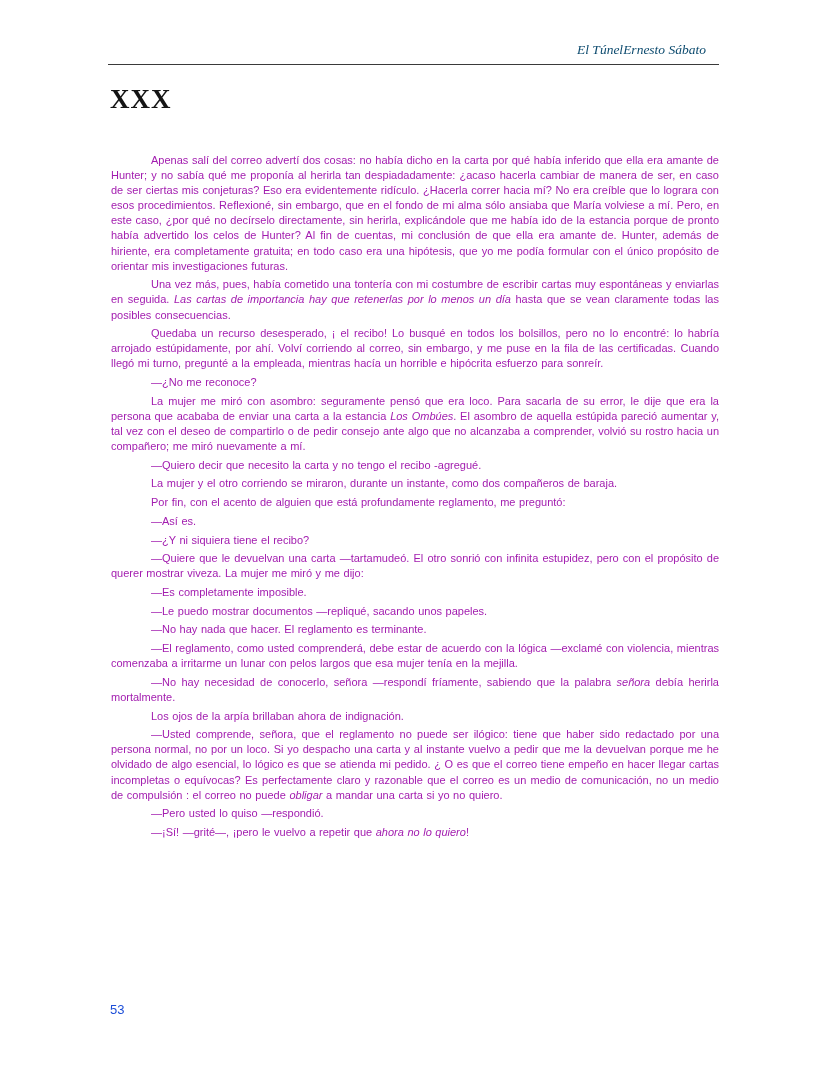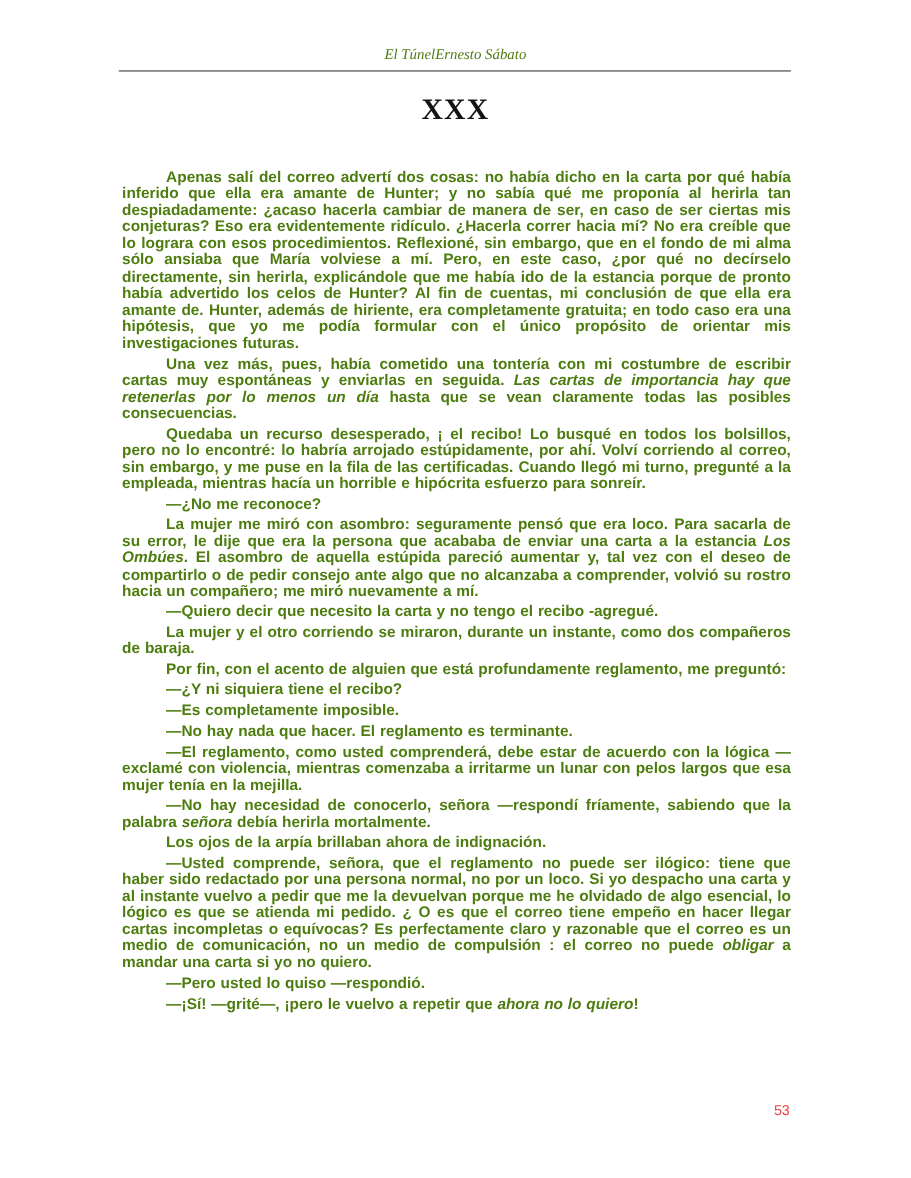--- a/index.html
+++ b/index.html
@@ -11,77 +11,75 @@
     background: #ffffff;
     color: #1e1e1e;
     overflow: hidden;
   }
   .header {
     position: absolute;
     top: 42px;
     left: 110px;
     width: 608px;
     display: flex;
-    justify-content: center;
+    justify-content: flex-end;
     align-items: baseline;
     padding: 0 12px;
     box-sizing: border-box;
     font-family: "Liberation Serif", serif;
     font-style: italic;
     font-size: 13.5px;
-    color: #4d7c0f;
+    color: #0c4a6e;
   }
   .header-rule {
     position: absolute;
     top: 64px;
     left: 108px;
     width: 611px;
     border: none;
     border-top: 1.6px solid #3a3a3a;
     margin: 0;
   }
   .chapter-heading {
     position: absolute;
     top: 84px;
     left: 110px;
     width: 608px;
-    text-align: center;
     font-family: "Liberation Serif", serif;
     font-weight: bold;
     font-size: 27px;
     letter-spacing: 1px;
     color: #141414;
   }
   .body-text {
     position: absolute;
     top: 153px;
     left: 111px;
     width: 608px;
     font-family: "Liberation Sans", sans-serif;
-    font-size: 14px;
+    font-size: 11px;
     line-height: 15.1px;
     text-align: justify;
-    color: #4d7c0f;
-    font-weight: bold;
+    color: #a21caf;
   }
   .body-text p.para {
     margin: 0 0 3.6px 0;
     text-indent: 40px;
     word-spacing: 0.5px;
   }
   .body-text em { font-style: italic; }
   .page-number {
     position: absolute;
     top: 1002px;
     left: 110px;
     width: 608px;
-    text-align: right;
+    text-align: left;
     font-family: "Liberation Sans", sans-serif;
     font-size: 13px;
-    color: #ef4444;
+    color: #1d4ed8;
   }
 </style>
 </head>
 <body>
 
 <div class="page">
 
   <div class="header">
     <span>El Túnel</span>
     <span>Ernesto Sábato</span>
@@ -93,22 +91,25 @@
 
   <div class="body-text">
       <p class="para"><span>Apenas salí del correo advertí dos cosas: no había dicho en la carta por qué había inferido que ella era amante de Hunter; y no sabía qué me proponía al herirla tan despiadadamente: ¿acaso hacerla cambiar de manera de ser, en caso de ser ciertas mis conjeturas? Eso era evidentemente ridículo. ¿Hacerla correr hacia mí? No era creíble que lo lograra con esos procedimientos. Reflexioné, sin embargo, que en el fondo de mi alma sólo ansiaba que María volviese a mí. Pero, en este caso, ¿por qué no decírselo directamente, sin herirla, explicándole que me había ido de la estancia porque de pronto había advertido los celos de Hunter? Al fin de cuentas, mi conclusión de que ella era amante de. Hunter, además de hiriente, era completamente gratuita; en todo caso era una hipótesis, que yo me podía formular con el único propósito de orientar mis investigaciones futuras.</span></p>
       <p class="para"><span>Una vez más, pues, había cometido una tontería con mi costumbre de escribir cartas muy espontáneas y enviarlas en seguida. </span><em>Las cartas de importancia hay que retenerlas por lo menos un día</em><span> hasta que se vean claramente todas las posibles consecuencias.</span></p>
       <p class="para"><span>Quedaba un recurso desesperado, ¡ el recibo! Lo busqué en todos los bolsillos, pero no lo encontré: lo habría arrojado estúpidamente, por ahí. Volví corriendo al correo, sin embargo, y me puse en la fila de las certificadas. Cuando llegó mi turno, pregunté a la empleada, mientras hacía un horrible e hipócrita esfuerzo para sonreír.</span></p>
       <p class="para"><span>—¿No me reconoce?</span></p>
       <p class="para"><span>La mujer me miró con asombro: seguramente pensó que era loco. Para sacarla de su error, le dije que era la persona que acababa de enviar una carta a la estancia </span><em>Los Ombúes</em><span>. El asombro de aquella estúpida pareció aumentar y, tal vez con el deseo de compartirlo o de pedir consejo ante algo que no alcanzaba a comprender, volvió su rostro hacia un compañero; me miró nuevamente a mí.</span></p>
       <p class="para"><span>—Quiero decir que necesito la carta y no tengo el recibo -agregué.</span></p>
       <p class="para"><span>La mujer y el otro corriendo se miraron, durante un instante, como dos compañeros de baraja.</span></p>
       <p class="para"><span>Por fin, con el acento de alguien que está profundamente reglamento, me preguntó:</span></p>
+      <p class="para"><span>—Así es.</span></p>
       <p class="para"><span>—¿Y ni siquiera tiene el recibo?</span></p>
+      <p class="para"><span>—Quiere que le devuelvan una carta —tartamudeó. El otro sonrió con infinita estupidez, pero con el propósito de querer mostrar viveza. La mujer me miró y me dijo:</span></p>
       <p class="para"><span>—Es completamente imposible.</span></p>
+      <p class="para"><span>—Le puedo mostrar documentos —repliqué, sacando unos papeles.</span></p>
       <p class="para"><span>—No hay nada que hacer. El reglamento es terminante.</span></p>
       <p class="para"><span>—El reglamento, como usted comprenderá, debe estar de acuerdo con la lógica —exclamé con violencia, mientras comenzaba a irritarme un lunar con pelos largos que esa mujer tenía en la mejilla.</span></p>
       <p class="para"><span>—No hay necesidad de conocerlo, señora —respondí fríamente, sabiendo que la palabra </span><em>señora</em><span> debía herirla mortalmente.</span></p>
       <p class="para"><span>Los ojos de la arpía brillaban ahora de indignación.</span></p>
       <p class="para"><span>—Usted comprende, señora, que el reglamento no puede ser ilógico: tiene que haber sido redactado por una persona normal, no por un loco. Si yo despacho una carta y al instante vuelvo a pedir que me la devuelvan porque me he olvidado de algo esencial, lo lógico es que se atienda mi pedido. ¿ O es que el correo tiene empeño en hacer llegar cartas incompletas o equívocas? Es perfectamente claro y razonable que el correo es un medio de comunicación, no un medio de compulsión : el correo no puede </span><em>obligar</em><span> a mandar una carta si yo no quiero.</span></p>
       <p class="para"><span>—Pero usted lo quiso —respondió.</span></p>
       <p class="para"><span>—¡Sí! —grité—, ¡pero le vuelvo a repetir que </span><em>ahora no lo quiero</em><span>!</span></p>
     </div>
 
   <div class="page-number">53</div>

